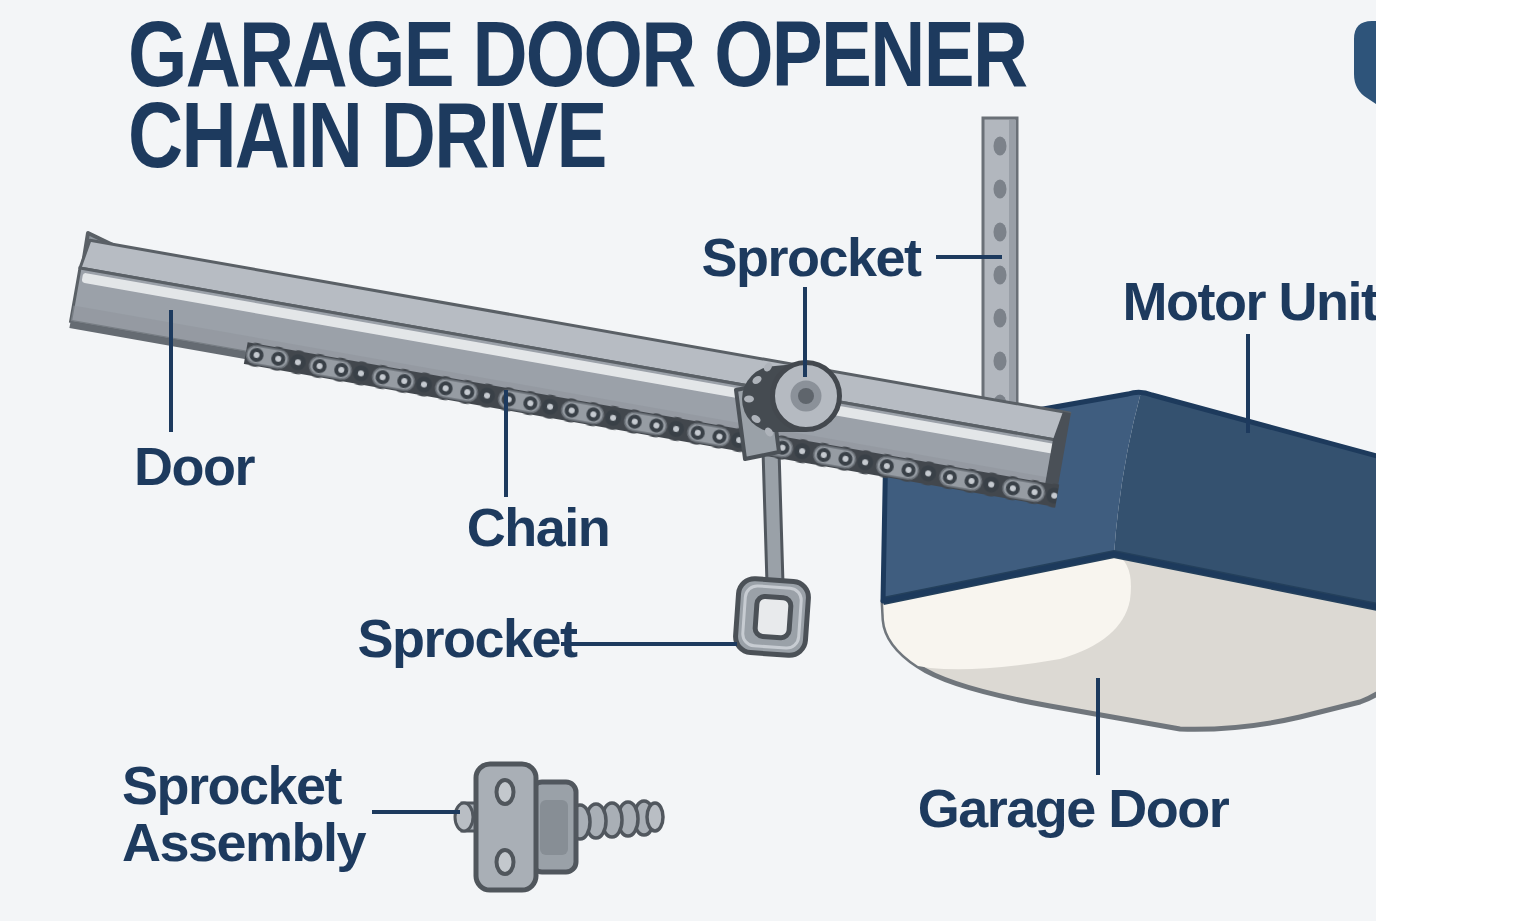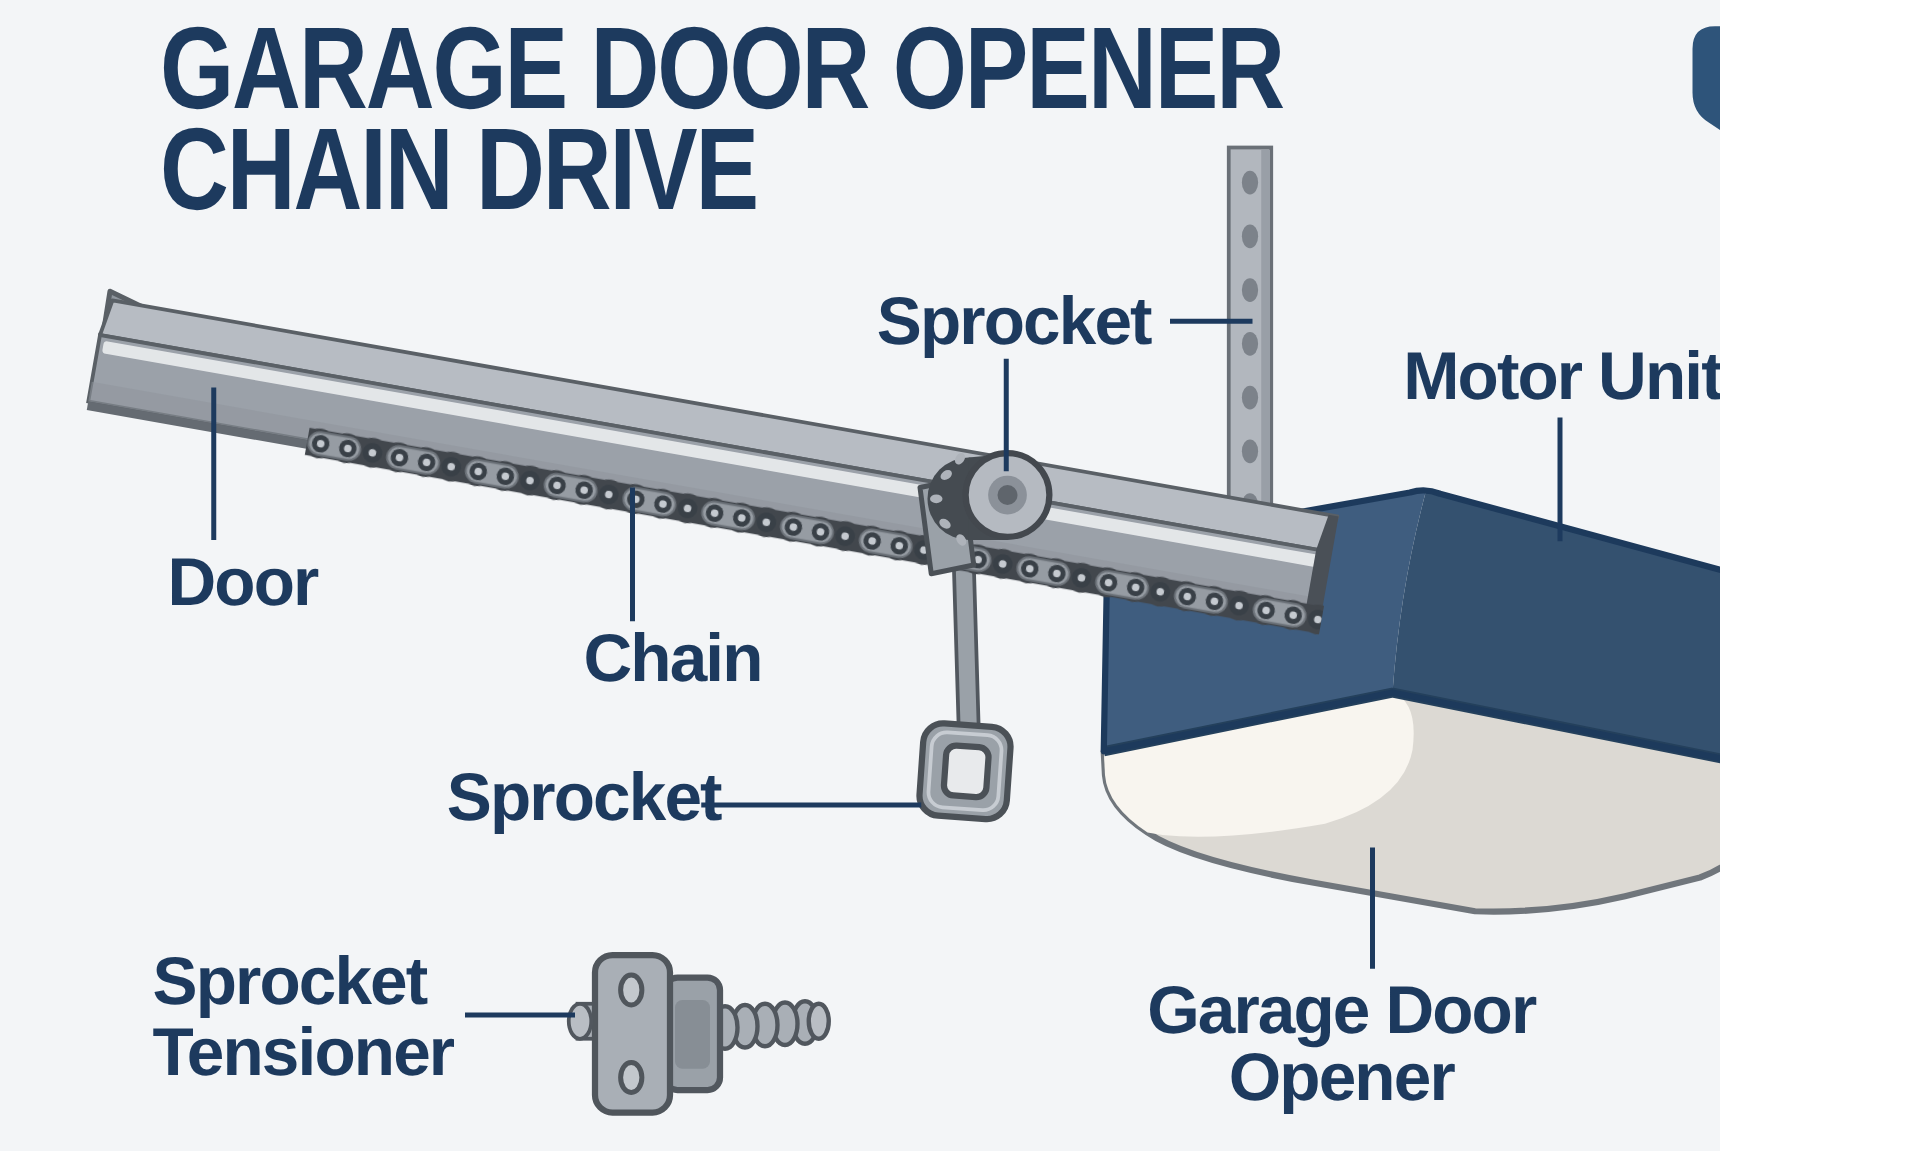--- a/index.html
+++ b/index.html
@@ -171,21 +171,20 @@
   <div class="lbl center" style="left:1250px; top:273px;">Motor Unit</div>
 
   <div class="lbl" style="left:134px; top:438px;">Door</div>
 
   <div class="lbl center" style="left:510px; top:499px;margin-left:28px;">Chain</div>
 
   <div class="lbl center" style="left:467px; top:610px;">Sprocket</div>
 
   <div class="lbl" style="left:122px; top:757px; line-height:57px;">
     <div>Sprocket</div>
-    <div>Tensioner</div>
+    <div>Assembly</div>
   </div>
 
   <div class="lbl center" style="left:1073px; top:781px; line-height:54px;">
     <div>Garage Door</div>
-    <div>Opener</div>
   </div>
 
 </div>
 
 </body></html>

